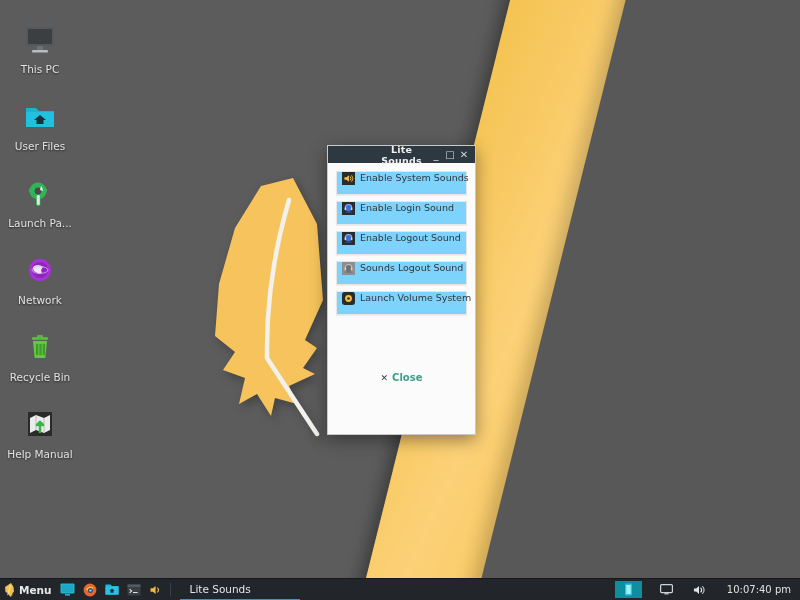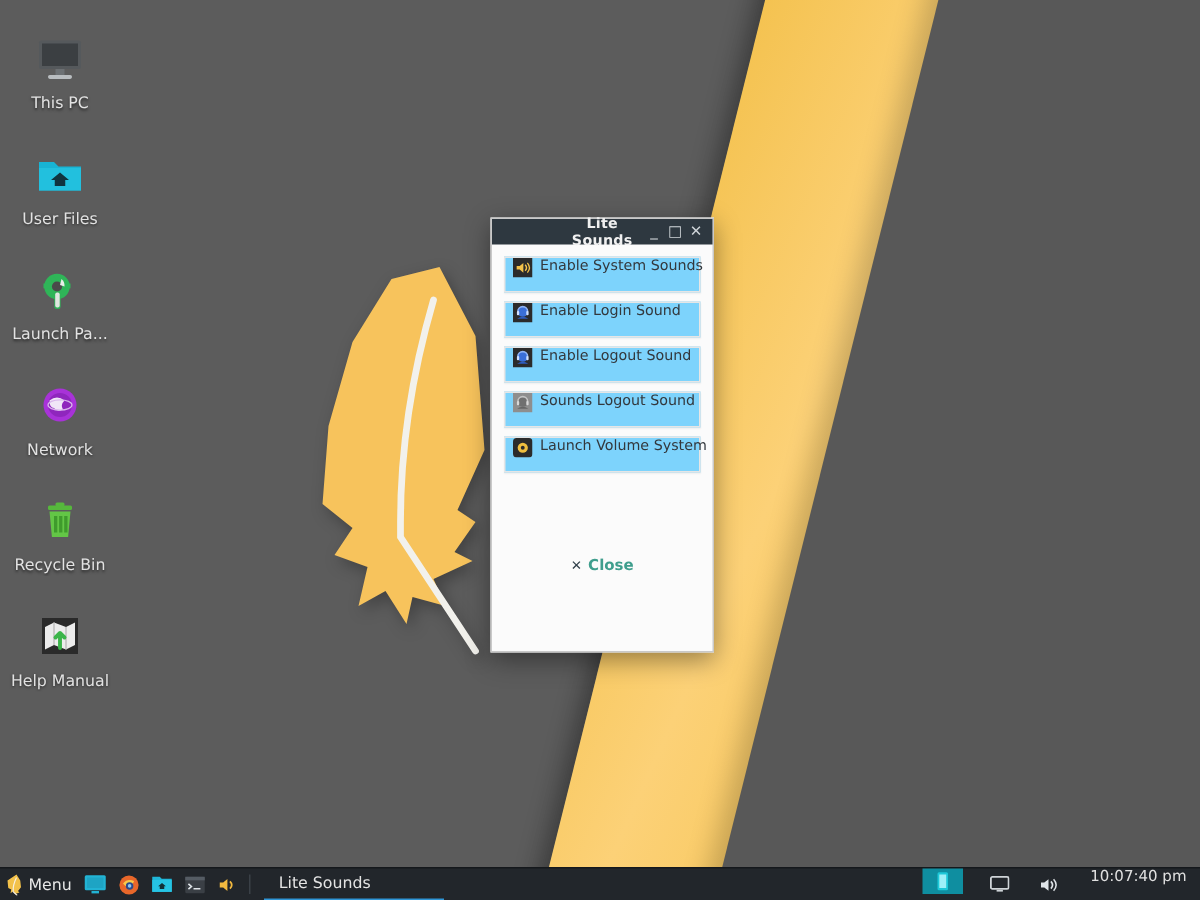--- a/index.html
+++ b/index.html
@@ -70,29 +70,29 @@
   #taskbar{
     position:absolute;left:0;bottom:0;width:800px;height:21px;
     background:#22262b;display:flex;align-items:center;
     border-top:1px solid #15181c;
   }
   .tb-left{display:flex;align-items:center;height:21px;}
   .tb-item{
     height:21px;display:flex;align-items:center;padding:0 4px;gap:4px;
     cursor:pointer;
   }
-  .tb-menu-label{color:#e8e8e8;font-size:10.5px;font-weight:normal;}
+  .tb-menu-label{color:#e8e8e8;font-size:10.5px;font-weight:bold;}
   .tb-sep{width:1px;height:13px;background:#3a4047;margin:0 3px;}
   #tasklist{flex:1;display:flex;align-items:center;height:21px;padding-left:6px;}
   .task{
     height:21px;display:flex;align-items:center;padding:0 10px;
     color:#e4e4e4;font-size:10.5px;cursor:pointer;
     border-bottom:2px solid #2f96d8;min-width:100px;
   }
-  #tray{display:flex;height:21px;padding-right:6px;gap:16px;}
+  #tray{display:flex;align-items:center;height:21px;padding-right:6px;gap:16px;}
   .tray-ico{display:flex;align-items:center;cursor:pointer;padding:0 2px;}
   #clock{color:#e0e0e0;font-size:10px;padding:0 3px;cursor:pointer;white-space:nowrap;}
   #tray-clip{
     width:27px;height:17px;background:#0f8ea0;display:flex;
     align-items:center;justify-content:center;cursor:pointer;
   }
 </style>
 </head>
 <body>
 

